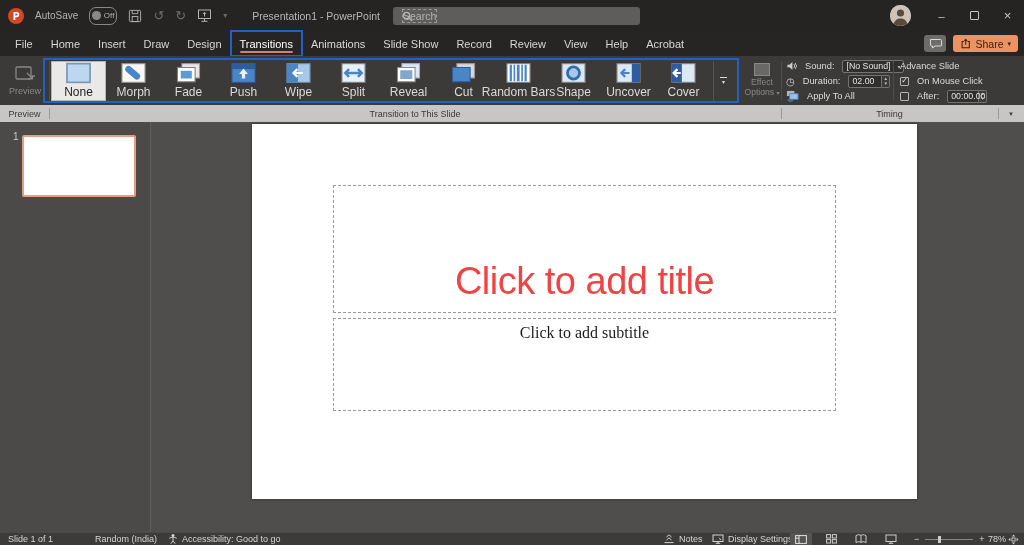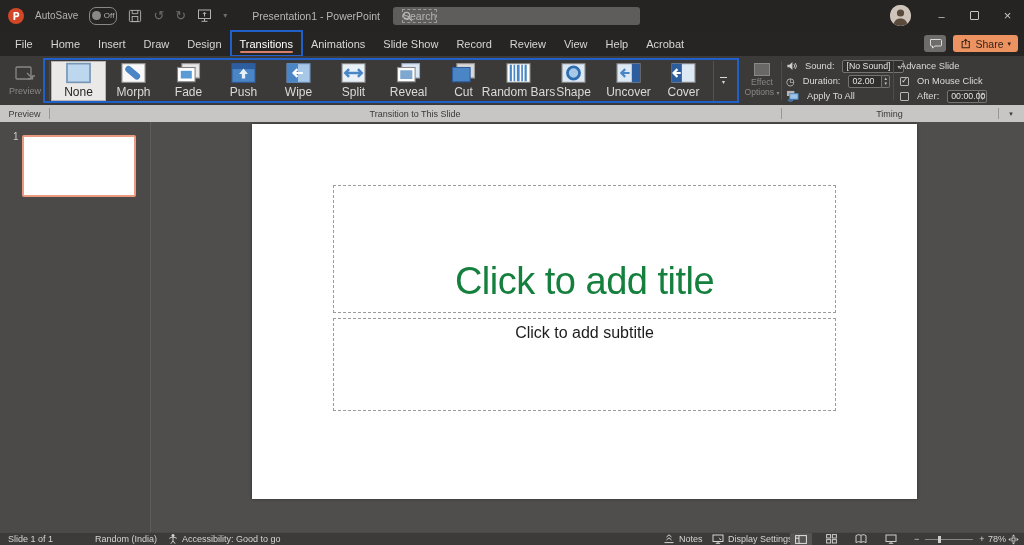--- a/index.html
+++ b/index.html
@@ -72,22 +72,22 @@
 
   
   #main { position:absolute; left:0; top:122px; width:1024px; height:410px; }
   #thumbs { position:absolute; left:0; top:0; width:151px; height:410px; background:#4b4a49; border-right:1px solid #5e5d5c; }
   .slide-num { position:absolute; left:13px; top:9px; font-size:10px; color:#cccac8; }
   .thumb { position:absolute; left:22px; top:13px; width:114px; height:62px; background:#ffffff; border:2px solid #ea9a80; border-radius:2px; }
   #canvas { position:absolute; left:151px; top:0; width:873px; height:385px; background:#4f4e4d; }
   .slide { position:absolute; left:101px; top:2px; width:665px; height:375px; background:#ffffff; box-shadow:0 0 3px rgba(0,0,0,.4); }
   .ph { position:absolute; border:1px dashed #9b9b9b; display:flex; justify-content:center; }
   .ph-title { left:81px; top:61px; width:503px; height:128px; align-items:flex-end; }
-  .ph-title .ptxt { font-size:38px; font-weight:300; color:#15803d; padding-bottom:9px; letter-spacing:-0.5px; }
-  .ph-subtitle { left:81px; top:194px; width:503px; height:93px; align-items:flex-start; }
+  .ph-title .ptxt { font-size:38px; font-weight:300; color:#ef4444; padding-bottom:9px; letter-spacing:-0.5px; }
+  .ph-subtitle { left:81px; top:194px; width:503px; height:93px; align-items:flex-start;font-family:Liberation Serif, serif; }
   .ph-subtitle .ptxt { font-size:16px; color:#1c1c1c; padding-top:5px; }
   #notes { position:absolute; left:151px; top:385px; width:873px; height:25px; background:#494847; border-top:1px solid #696867; display:flex; align-items:center; }
   #notes .ntxt { font-size:11px; color:#d6d4d2; margin-left:14px; }
 
   
   #statusbar { position:absolute; left:0; top:532px; width:1024px; height:13px; background:#3c3b3a; border-top:1px solid #4a4948; font-size:9px; color:#d6d4d2; }
   #statusbar .sitem { position:absolute; top:0; height:12px; display:flex; align-items:center; gap:4px; white-space:nowrap; }
   .viewbtn { width:22px; height:12px; display:flex; align-items:center; justify-content:center; }
   .viewbtn.active { background:#565452; border-radius:1px; }
   .zoom-track { width:48px; height:1px; background:#8a8886; position:relative; }

